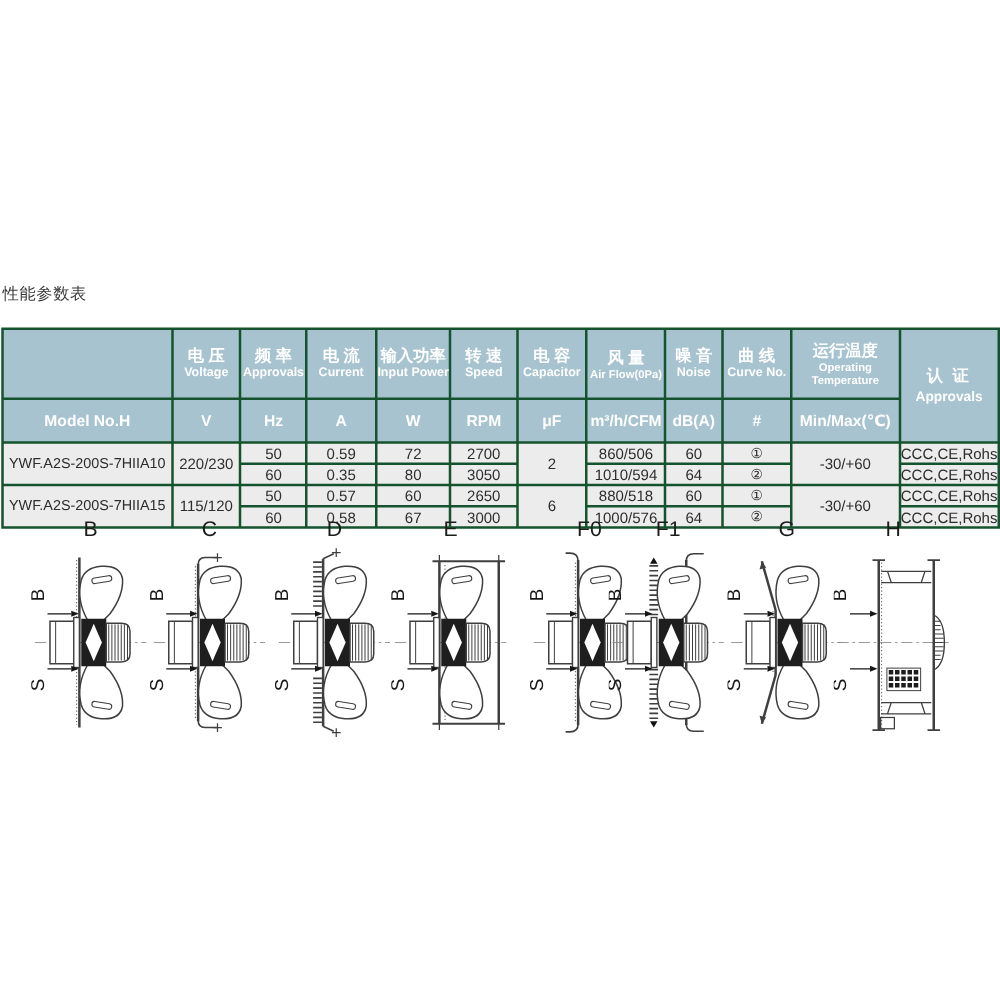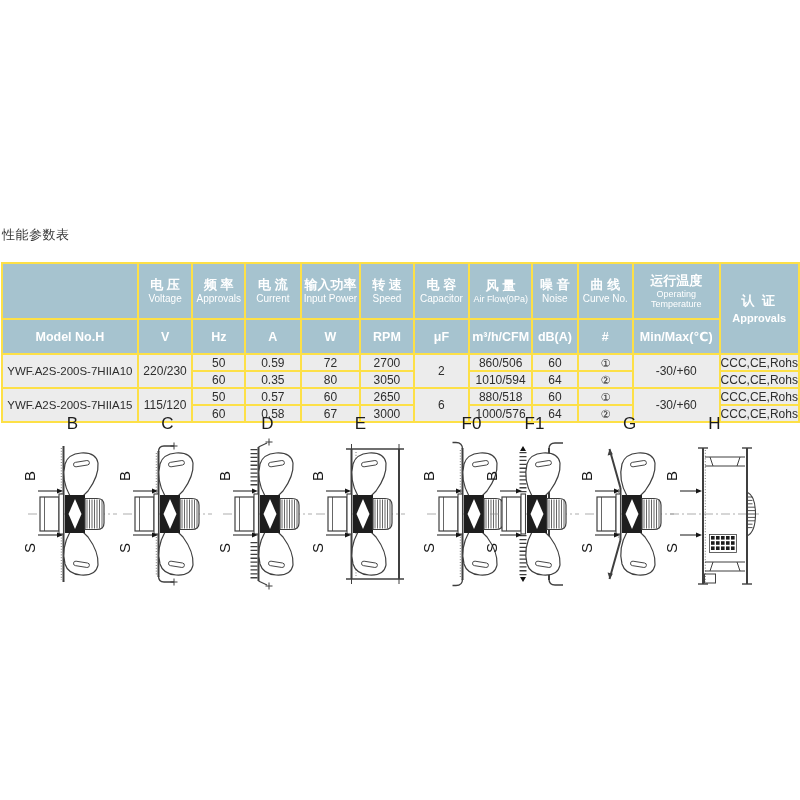--- a/index.html
+++ b/index.html
@@ -2,27 +2,27 @@
 <html style="--hdr: #a6c3cf; --cell: #ececec;"><head>
 <meta charset="utf-8">
 <style>
   * { margin:0; padding:0; box-sizing:border-box; }
   html,body { background:#fff; }
   body { font-family:"Liberation Sans","DejaVu Sans",sans-serif; }
   .page { position:relative; width:800px; height:800px; background:#fff; overflow:hidden; }
 
   .title { position:absolute; left:2px; top:226px; font-size:13px; color:#3a3a3a; letter-spacing:0.5px; }
 
-  table.spec { position:absolute; left:1px; top:262px; border-collapse:separate; border-spacing:2px; background:#fde047; }
+  table.spec { position:absolute; left:1px; top:262px; border-collapse:separate; border-spacing:2px; background:#14532d; }
   table.spec th, table.spec td { text-align:center; vertical-align:middle; padding:0; }
   table.spec thead th { background:var(--hdr,#a6c3cf); color:#fff; font-weight:bold; }
   th.h1 { height:54px; }
   th.h1 .zh { font-size:13px; letter-spacing:2px; line-height:1.25; white-space:nowrap; }
   th.h1 .zh.tight { letter-spacing:0; }
-  th.h1 .en { font-size:10px; line-height:1.15; font-weight:normal; }
+  th.h1 .en { font-size:10px; line-height:1.15; font-weight:bold; }
   th.h1 .en.sm { font-size:9px; }
   th.h2 { height:33px; font-size:12.5px; }
   th.approvals-h .zh { font-size:13px; letter-spacing:2px; }
   th.approvals-h .en { font-size:11px; font-weight:bold; margin-top:3px; }
   tbody td { background:var(--cell,#ececec); color:#2d2d2d; font-size:12px; height:15px; line-height:14px; white-space:nowrap; }
   td.model-cell { font-size:11.5px; }
   td.curve-cell { font-size:11px; }
 
   .diagrams { position:absolute; left:0; top:413px; width:800px; height:190px; }
   .diagram { position:absolute; width:95px; height:185px; }

